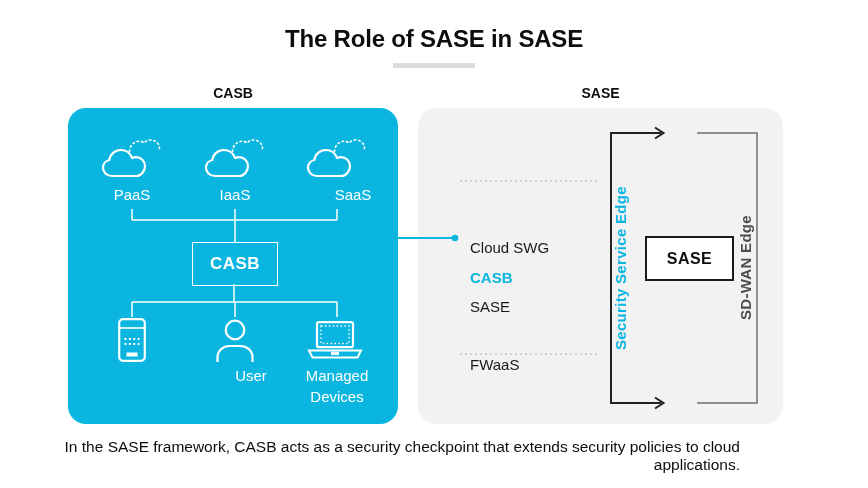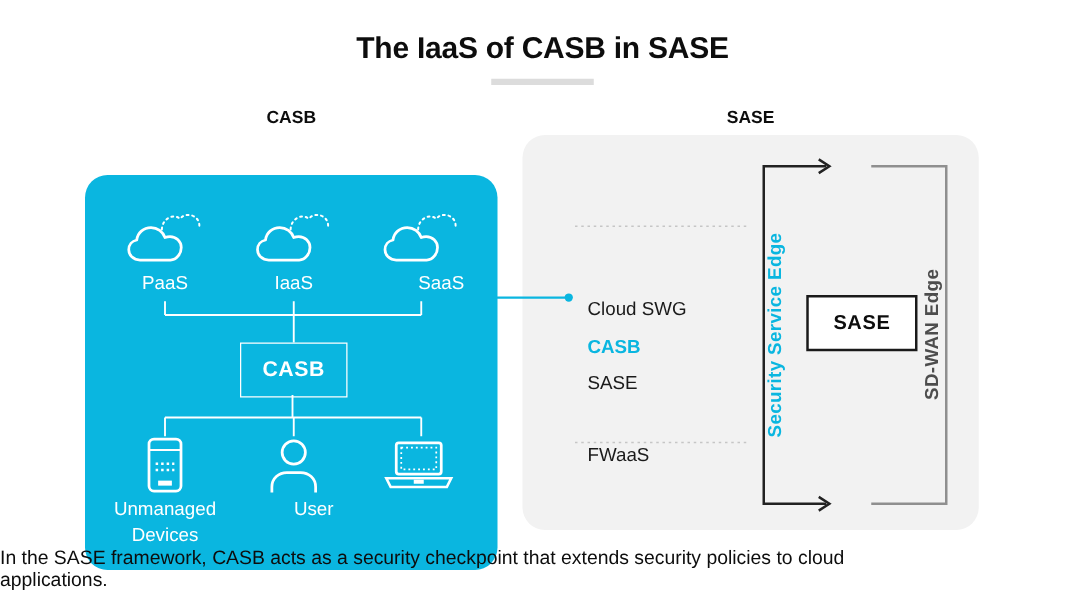--- a/index.html
+++ b/index.html
@@ -11,21 +11,21 @@
   #title{left:0;top:25px;width:868px;text-align:center;font-size:24px;font-weight:700;
          letter-spacing:-0.2px;color:#0d0d0d;}
   #title-underline{left:393px;top:63px;width:82px;height:5px;background:#dcdcdc;}
 
   
   .panel-header{top:85px;font-size:14px;font-weight:700;text-align:center;color:#0d0d0d;}
   #hdr-casb{left:68px;width:330px;}
   #hdr-sase{left:418px;width:365px;}
 
   
-  #casb-panel{left:68px;top:108px;width:330px;height:316px;border-radius:18px;margin-top:32px;}
+  #casb-panel{left:68px;top:108px;width:330px;height:316px;border-radius:18px;}
   #sase-panel{left:418px;top:108px;width:365px;height:316px;border-radius:18px;background:#f2f2f2;}
 
   
   .cloud-label{top:78px;width:80px;text-align:center;color:#fff;font-size:15px;}
   .ep-label{top:257px;width:110px;text-align:center;color:#fff;font-size:15px;line-height:21px;}
   #casb-hub{left:124px;top:134px;width:84px;height:42px;border:1.5px solid #fff;
             display:flex;align-items:center;justify-content:center;
             color:#fff;font-size:17px;font-weight:700;letter-spacing:0.5px;}
 
   
@@ -37,30 +37,30 @@
          font-size:15px;font-weight:700;letter-spacing:0.3px;white-space:nowrap;}
   #sse-label{left:194px;top:70px;width:17px;height:180px;}
   #sdwan-label{left:319px;top:100px;width:17px;height:120px;color:#4d4d4d;}
 
   
   #sase-box{left:227px;top:128px;width:85px;height:41px;background:#fff;border:2px solid #1a1a1a;
             display:flex;align-items:center;justify-content:center;
             font-size:16px;font-weight:700;letter-spacing:0.5px;color:#0d0d0d;}
 
   
-  #footer{left:0;top:438px;width:740px;text-align:left;font-size:15.5px;color:#0d0d0d;}
+  #footer{left:0;top:438px;width:740px;text-align:right;font-size:15.5px;color:#0d0d0d;}
 
   svg{display:block;}
 </style>
 </head>
 <body>
 
 <div id="canvas">
 
-  <div class="abs" id="title">The IaaS of CASB in SASE</div>
+  <div class="abs" id="title">The Role of SASE in SASE</div>
   <div class="abs" id="title-underline"></div>
 
   <div class="abs panel-header" id="hdr-casb">CASB</div>
   <div class="abs panel-header" id="hdr-sase">SASE</div>
 
   <div class="abs" id="casb-panel" style="background:#0ab6e0;">
 
     <svg class="abs" style="left:0;top:0;" width="330" height="316" viewBox="0 0 330 316">
       <g fill="none" stroke="#ffffff" stroke-width="1.5">
 
@@ -109,22 +109,22 @@
         <rect x="24" y="30.8" width="8" height="3.2" fill="#fff"></rect>
       </g>
     </svg>
 
     <div class="abs cloud-label" style="left:24px;">PaaS</div>
     <div class="abs cloud-label" style="left:127px;">IaaS</div>
     <div class="abs cloud-label" style="left:245px;">SaaS</div>
 
     <div class="abs" id="casb-hub">CASB</div>
 
-    <div class="abs ep-label" style="left:9px;">Unmanaged Devices</div>
     <div class="abs ep-label" style="left:128px;">User</div>
+    <div class="abs ep-label" style="left:214px;">Managed Devices</div>
   </div>
 
   <div class="abs" id="sase-panel">
     <svg class="abs" style="left:0;top:0;" width="365" height="316" viewBox="0 0 365 316">
 
       <path d="M42 73 H179" stroke="#c6c6c6" stroke-width="1.3" stroke-dasharray="2 3" fill="none"></path>
       <path d="M42 246 H179" stroke="#c6c6c6" stroke-width="1.3" stroke-dasharray="2 3" fill="none"></path>
 
       <g stroke="#222" stroke-width="2" fill="none">
         <path d="M243 25 H193 V295 H243"></path>

